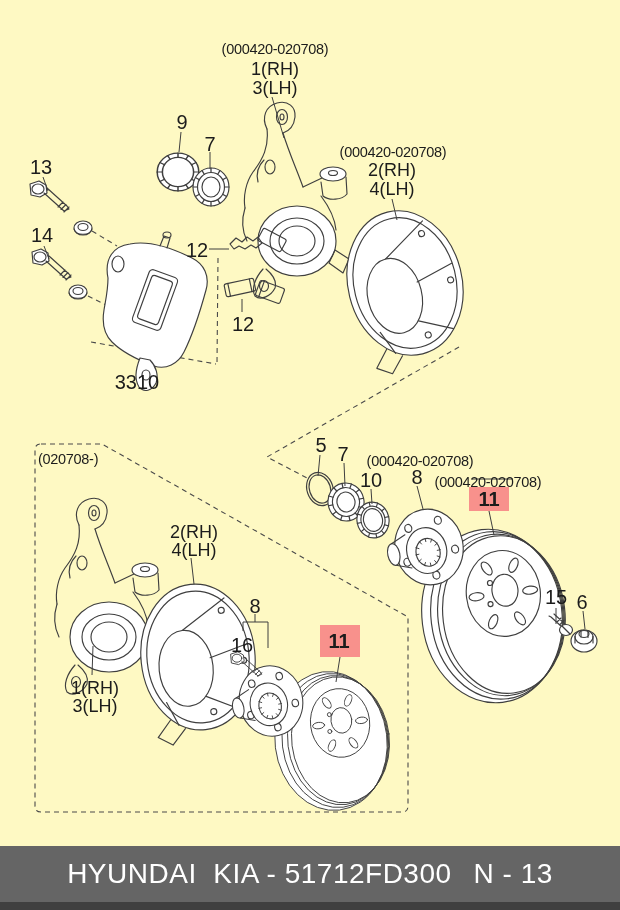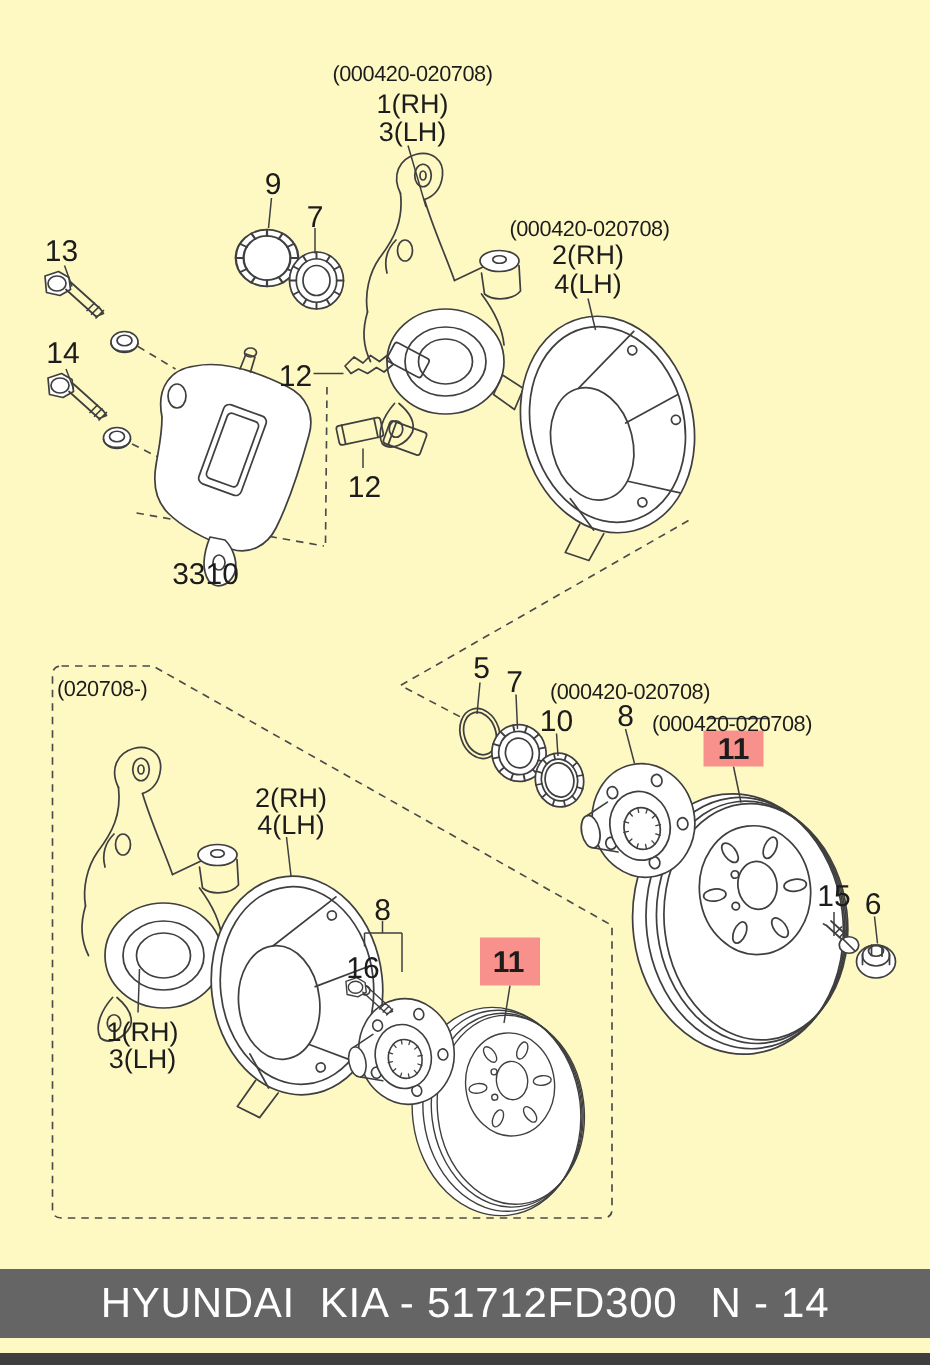--- a/index.html
+++ b/index.html
@@ -8,21 +8,21 @@
   svg{position:absolute;top:0;left:0;}
   svg text{fill:#1c1c1c;font-family:"Liberation Sans",sans-serif;}
   .ln{stroke:#3f3f3f;stroke-width:1.15;fill:none;stroke-linecap:round;stroke-linejoin:round;}
   .lnw{stroke:#3f3f3f;stroke-width:1.15;fill:#ffffff;stroke-linejoin:round;}
   .dash{stroke:#4a4a4a;stroke-width:1.1;fill:none;stroke-dasharray:5 4;}
   .leader{stroke:#3f3f3f;stroke-width:1;fill:none;}
   .num{font-size:20px;}
   .rng{font-size:14.5px;letter-spacing:-0.3px;}
   .rhlh{font-size:18px;}
   .hl{font-size:20px;font-weight:bold;}
-  .footer{position:absolute;left:0;top:846px;width:620px;height:46px;background:#656565;
+  .footer{position:absolute;left:0;top:846px;width:620px;height:56px;background:#656565;
           display:flex;align-items:center;justify-content:center;gap:22px;
           color:#ffffff;font-size:28px;letter-spacing:0.5px;}
   .footer span{white-space:pre;}
   .footer-edge{position:absolute;left:0;top:902px;width:620px;height:8px;background:#3f3f3f;}
 </style>
 </head>
 <body>
 
 <div class="stage">
 
@@ -297,17 +297,17 @@
   <text class="num" x="255" y="613" text-anchor="middle">8</text>
   <text class="hl" x="339" y="648" text-anchor="middle" fill="#9c2c26">11</text>
   <text class="rhlh" x="95" y="694" text-anchor="middle">1(RH)</text>
   <text class="rhlh" x="95" y="712" text-anchor="middle">3(LH)</text>
   <text class="rhlh" x="194" y="538" text-anchor="middle">2(RH)</text>
   <text class="rhlh" x="194" y="556" text-anchor="middle">4(LH)</text>
 </svg>
 
 <div class="footer">
   <span>HYUNDAI  KIA - 51712FD300</span>
-  <span>N - 14</span>
+  <span>N - 13</span>
 </div>
 <div class="footer-edge"></div>
 
 </div>
 
 </body></html>

